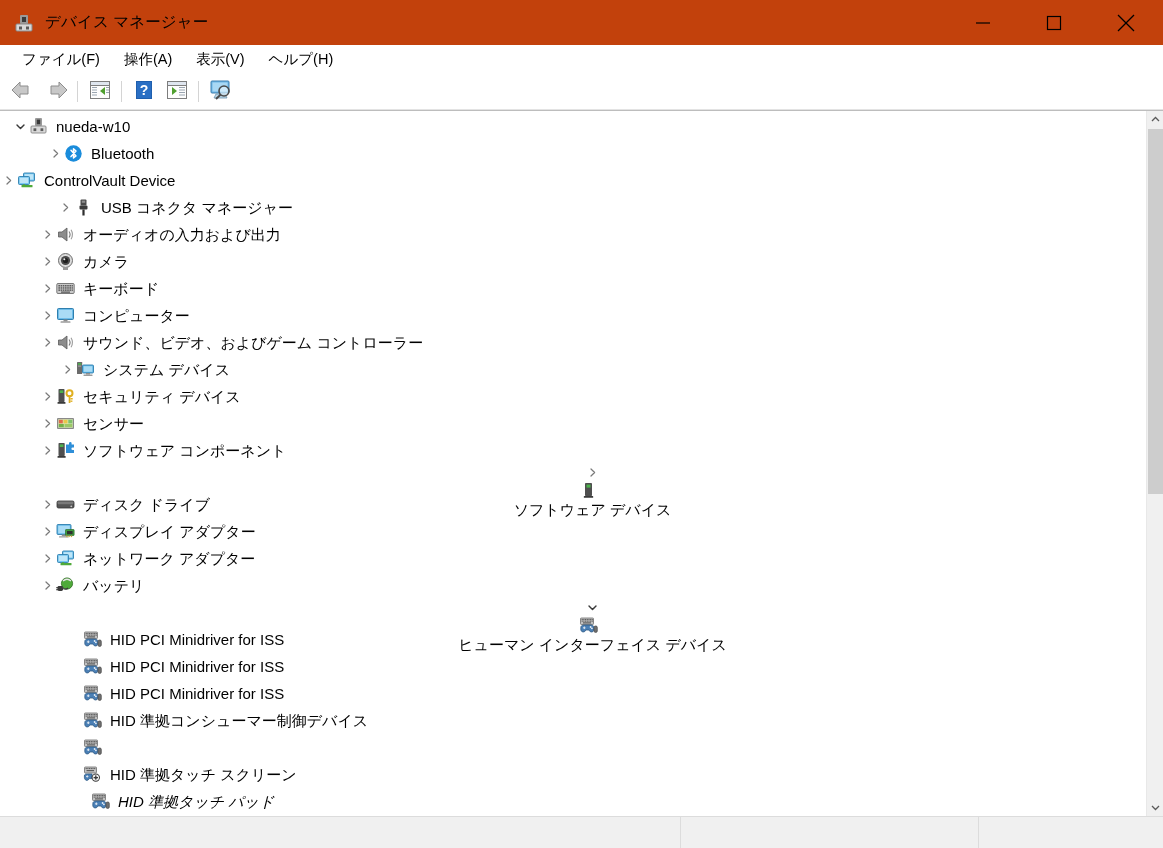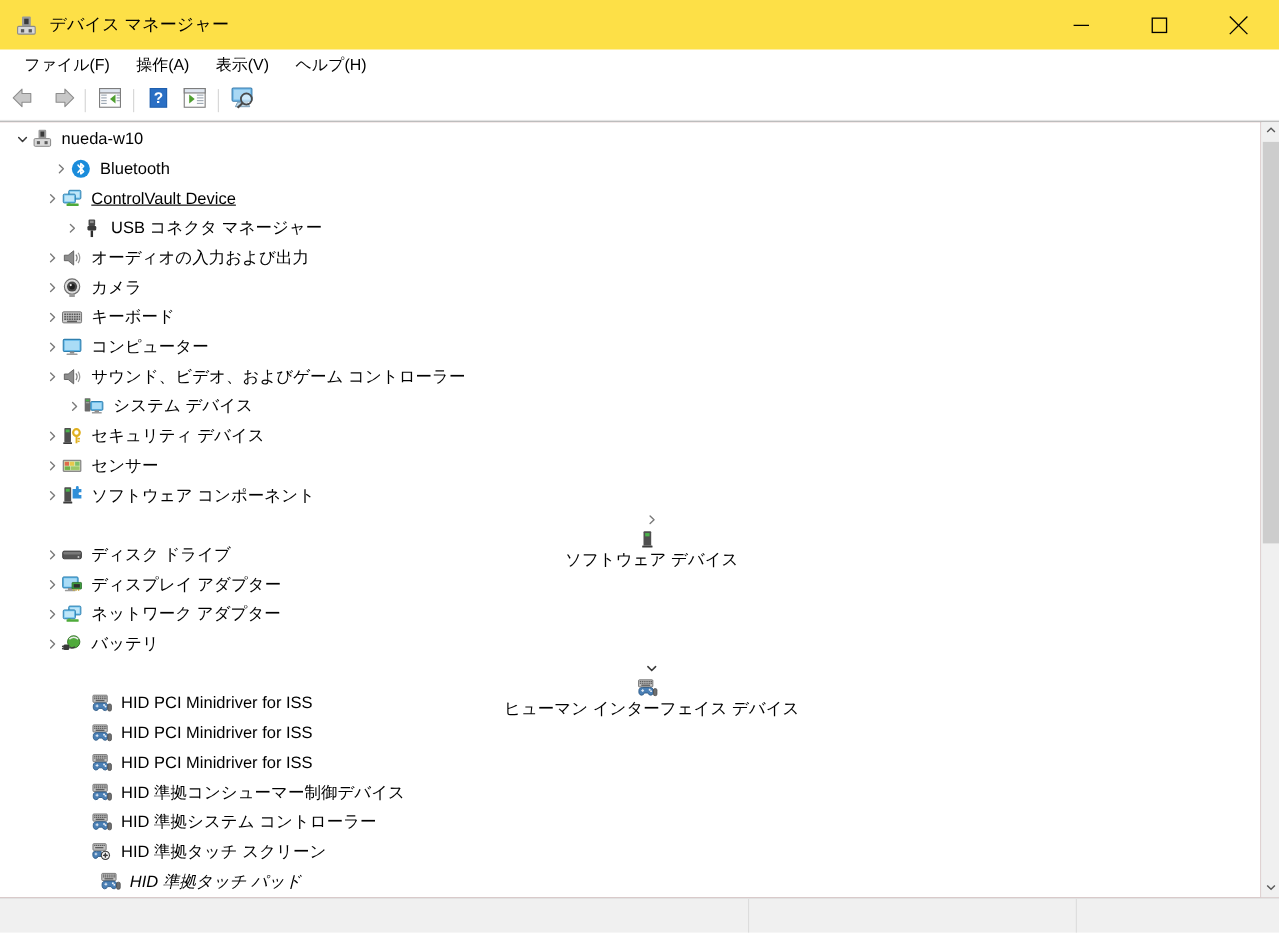--- a/index.html
+++ b/index.html
@@ -14,21 +14,21 @@
     position: relative;
     width: 1163px; height: 848px;
     background: #ffffff;
     display: flex; flex-direction: column;
   }
 
   
   .titlebar {
     height: 45px; flex: 0 0 45px;
     display: flex; align-items: center;
-    background: #fde047;
+    background: #c2410c;
     position: relative;
   }
   .title-icon {
     margin-left: 13px; margin-right: 10px;
     width: 22px; height: 22px;
     position: relative;
   }
   .title-text {
     font-size: 15.5px; color: #000000;
     letter-spacing: 0.1px;
@@ -295,21 +295,21 @@
             <svg width="11" height="11" viewBox="0 0 11 11">
               <path d="M4 2 L7.6 5.5 L4 9" fill="none" stroke="#7a7a7a" stroke-width="1.25" stroke-linecap="round" stroke-linejoin="round"></path>
             </svg>
           </span>
           <span class="dev-icon"><svg width="19" height="19" viewBox="0 0 19 19">
               <circle cx="9.5" cy="9.5" r="8.2" fill="#1A8CDB"></circle>
               <path d="M7 6.2 L12 12 L9.5 14 L9.5 4.8 L12 7 L7 12.6" fill="none" stroke="#ffffff" stroke-width="1.5" stroke-linejoin="round" stroke-linecap="round"></path>
             </svg></span>
           <span class="row-label">Bluetooth</span>
         </div>
-        <div class="row" style="padding-left: 39px; text-decoration: underline;">
+        <div class="row" style="">
           <span class="twisty">
             <svg width="11" height="11" viewBox="0 0 11 11">
               <path d="M4 2 L7.6 5.5 L4 9" fill="none" stroke="#7a7a7a" stroke-width="1.25" stroke-linecap="round" stroke-linejoin="round"></path>
             </svg>
           </span>
           <span class="dev-icon"><svg width="19" height="19" viewBox="0 0 19 19">
               <rect x="6.5" y="2" width="11" height="8" rx="1" fill="#6fc3f0" stroke="#2f7fae" stroke-width="0.9"></rect>
               <rect x="7.7" y="3.2" width="8.6" height="5.4" fill="#bfe6f8"></rect>
               <rect x="1.5" y="5.5" width="11" height="8" rx="1" fill="#6fc3f0" stroke="#2f7fae" stroke-width="0.9"></rect>
               <rect x="2.7" y="6.7" width="8.6" height="5.4" fill="#bfe6f8"></rect>
@@ -739,21 +739,20 @@
                 <rect x="12.7" y="4.6" width="1.1" height="1.1"></rect>
                 <rect x="4" y="6.3" width="8" height="1.2"></rect>
               </g>
               <path d="M2 10.5 Q1 15.5 4 16 Q6 16.2 6.8 14 L10 14 Q10.8 16.2 12.8 16 Q15.8 15.5 14.8 10.5 Q14 8.8 11.5 9 L5.3 9 Q2.8 8.8 2 10.5 Z" fill="#4a7fb5" stroke="#2e5a85" stroke-width="0.8"></path>
               <rect x="3.9" y="11.4" width="2.6" height="0.9" fill="#e8eef5"></rect>
               <rect x="4.85" y="10.45" width="0.9" height="2.6" fill="#e8eef5"></rect>
               <circle cx="11.6" cy="11" r="0.9" fill="#e8eef5"></circle>
               <circle cx="12.9" cy="12.3" r="0.9" fill="#e8eef5"></circle>
               <rect x="15" y="10" width="3.3" height="6.4" rx="1.4" fill="#6f6f6f" stroke="#4a4a4a" stroke-width="0.7"></rect>
             </svg></span>
-          <span class="row-label">HID 準拠システム コントローラー</span>
         </div>
         <div class="row" style="padding-left: 66px;">
           <span class="twisty empty"></span>
           <span class="dev-icon"><svg width="19" height="19" viewBox="0 0 19 19">
               <rect x="1.5" y="2" width="12" height="6" rx="0.8" fill="#c2c2c2" stroke="#6d6d6d" stroke-width="0.8"></rect>
               <g fill="#5c5c5c">
                 <rect x="2.6" y="3" width="1.2" height="1.1"></rect>
                 <rect x="4.3" y="3" width="1.2" height="1.1"></rect>
                 <rect x="6" y="3" width="1.2" height="1.1"></rect>
                 <rect x="7.7" y="3" width="1.2" height="1.1"></rect>

